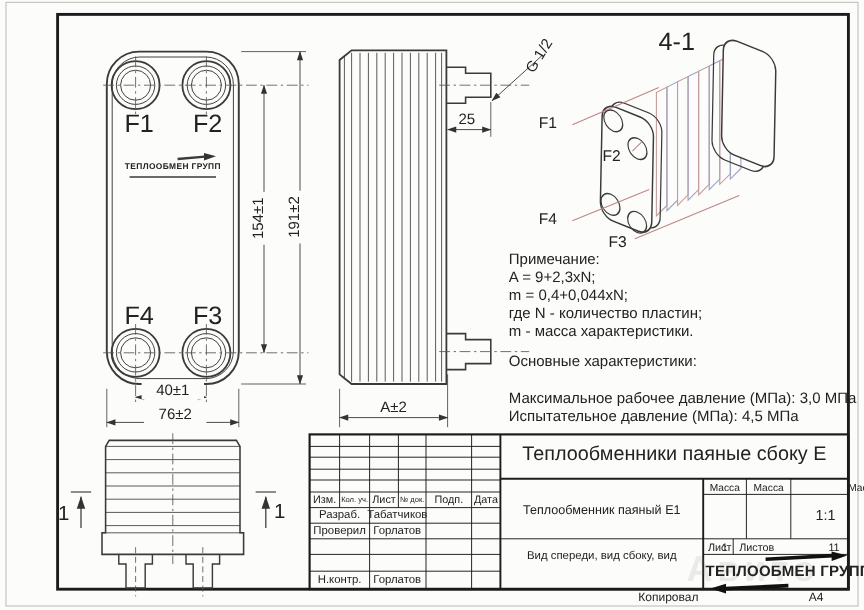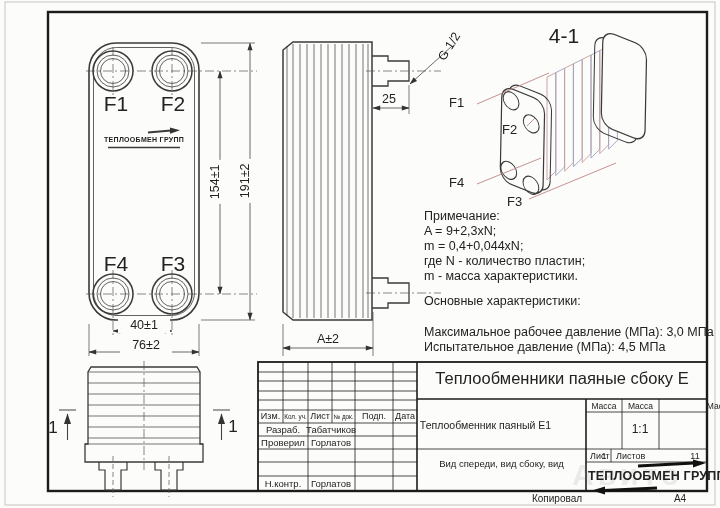--- a/index.html
+++ b/index.html
@@ -246,41 +246,41 @@
   <div class="t note" style="left:424px;top:210px;">Примечание:</div>
   <div class="t note" style="left:424px;top:225px;">A = 9+2,3xN;</div>
   <div class="t note" style="left:424px;top:240px;">m = 0,4+0,044xN;</div>
   <div class="t note" style="left:424px;top:255px;">где N - количество пластин;</div>
   <div class="t note" style="left:424px;top:270px;">m - масса характеристики.</div>
   <div class="t note" style="left:424px;top:295px;">Основные характеристики:</div>
   <div class="t note" style="left:424px;top:325.5px;">Максимальное рабочее давление (МПа): 3,0 МПа</div>
   <div class="t note" style="left:424px;top:341px;">Испытательное давление (МПа): 4,5 МПа</div>
 
   <div class="t bigtitle c" style="left:417px;top:369px;width:290px;">Теплообменники паяные сбоку Е</div>
-  <div class="t desig c" style="left:401px;top:420px;width:169px;">Теплообменник паяный Е1</div>
+  <div class="t desig c" style="left:417px;top:420px;width:169px;">Теплообменник паяный Е1</div>
   <div class="t views c" style="left:417px;top:459px;width:169px;">Вид спереди, вид сбоку, вид</div>
 
   <div class="t small9 c" style="left:258px;top:412px;width:25px;">Изм.</div>
   <div class="t tiny c" style="left:283px;top:414px;width:25px;">Кол. уч.</div>
   <div class="t small9 c" style="left:308px;top:412px;width:24px;">Лист</div>
   <div class="t tiny c" style="left:332px;top:414px;width:23px;">№ док.</div>
   <div class="t small9 c" style="left:355px;top:412px;width:38px;">Подп.</div>
   <div class="t small9 c" style="left:393px;top:412px;width:24px;">Дата</div>
 
   <div class="t small95 c" style="left:258px;top:425px;width:50px;">Разраб.</div>
   <div class="t small95 c" style="left:306px;top:425px;width:50px;">Табатчиков</div>
   <div class="t small95 c" style="left:258px;top:438px;width:50px;">Проверил</div>
   <div class="t small95 c" style="left:306px;top:438px;width:50px;">Горлатов</div>
   <div class="t small95 c" style="left:258px;top:478.5px;width:50px;">Н.контр.</div>
   <div class="t small95 c" style="left:306px;top:478.5px;width:50px;">Горлатов</div>
 
   <div class="t" style="left:586px;top:402px;width:36px;font-size:8.5px;text-align:center;">Масса</div>
   <div class="t" style="left:622px;top:402px;width:37px;font-size:8.5px;text-align:center;">Масса</div>
   <div class="t" style="left:659px;top:402px;width:48px;font-size:8.5px;text-align:center;padding-left:42px;">Масштаб</div>
-  <div class="t scaleval c" style="left:628px;top:423px;width:24px;">1:1</div>
+  <div class="t scaleval c" style="left:676px;top:423px;width:24px;">1:1</div>
 
   <div class="t small9" style="left:590px;top:451.5px;">Лист</div>
   <div class="t small9 c" style="left:598px;top:451.5px;width:12px;">1</div>
   <div class="t small9" style="left:616px;top:451.5px;">Листов</div>
   <div class="t small9 c" style="left:686px;top:451.5px;width:18px;">11</div>
 
   <div class="t logo-big c" style="left:588px;top:470px;width:118px;">ТЕПЛООБМЕН ГРУПП</div>
 
   <div class="t foot c" style="left:517px;top:493px;width:80px;">Копировал</div>
   <div class="t foot c" style="left:663px;top:493px;width:34px;">А4</div>

